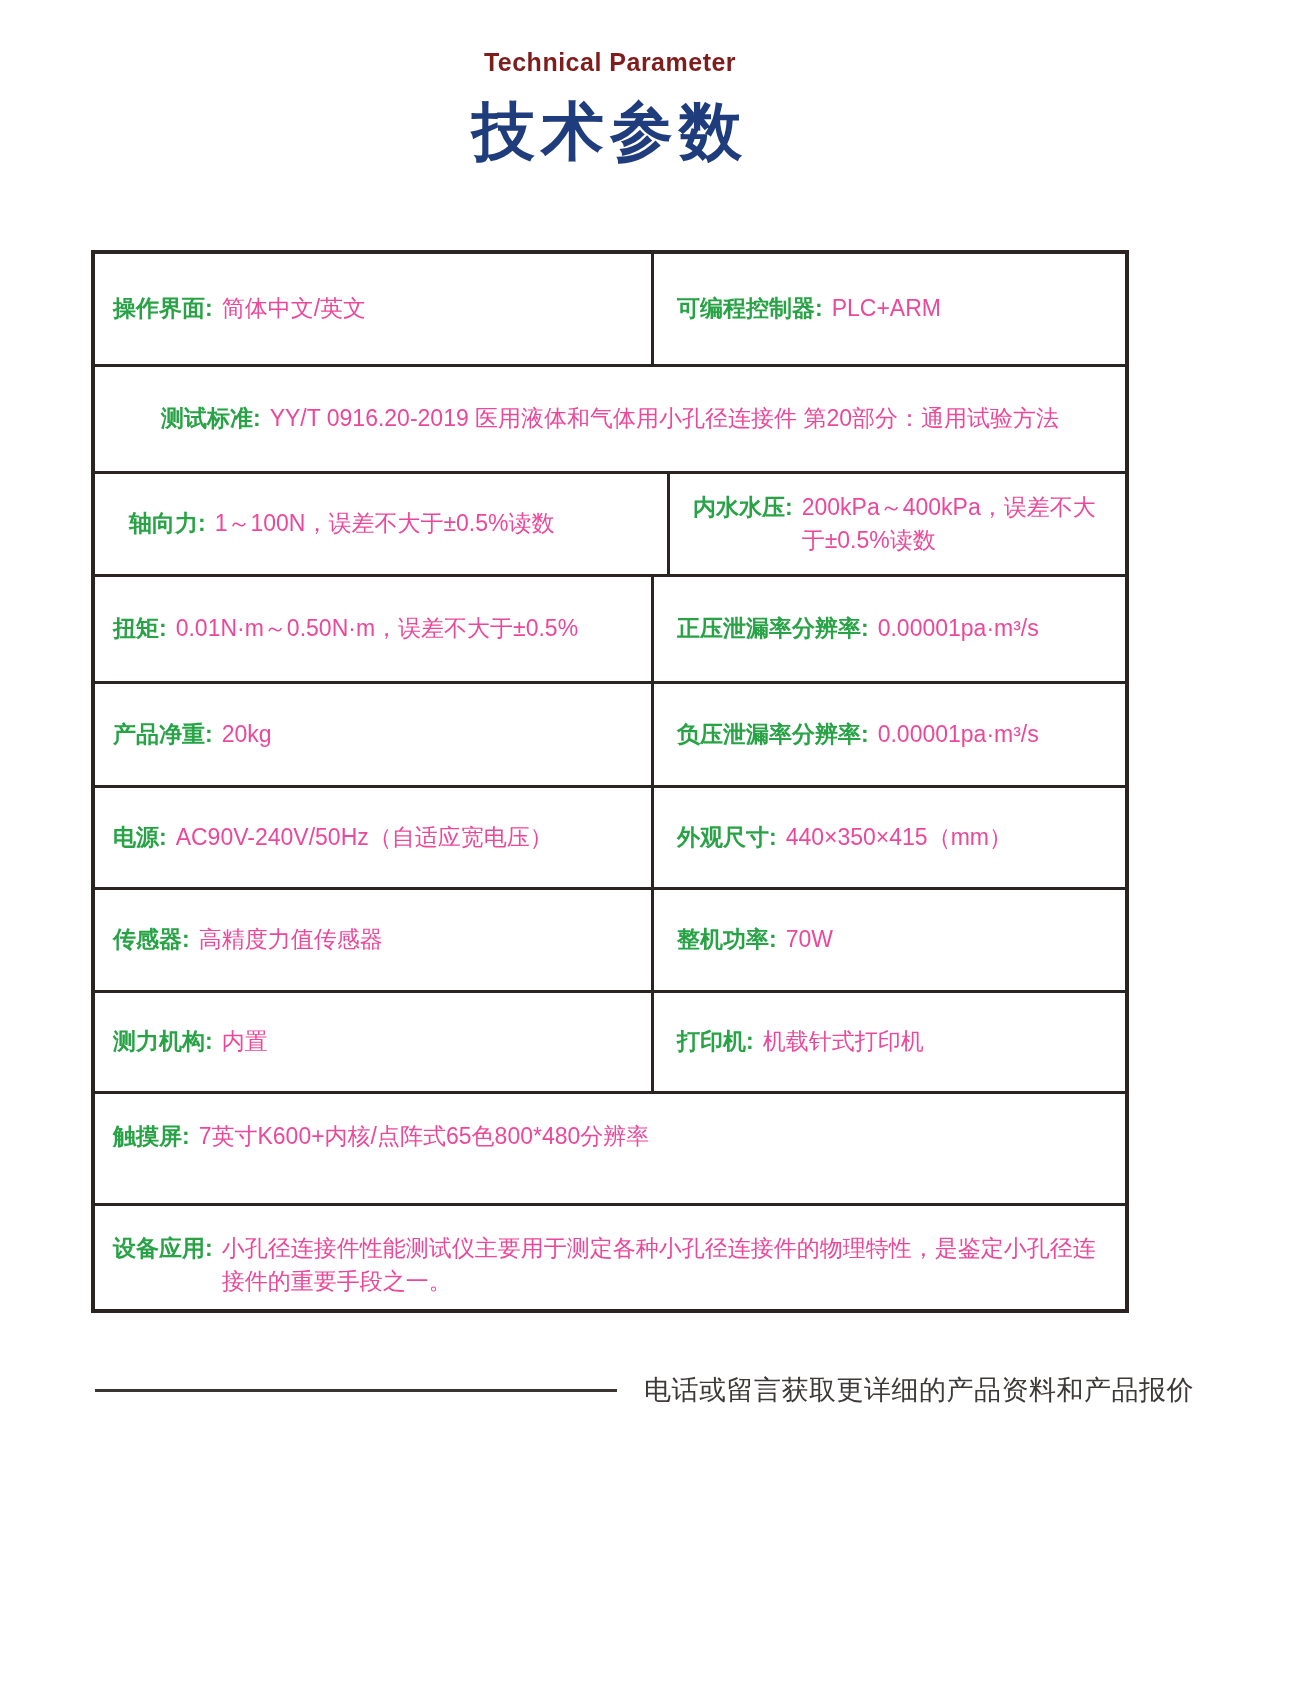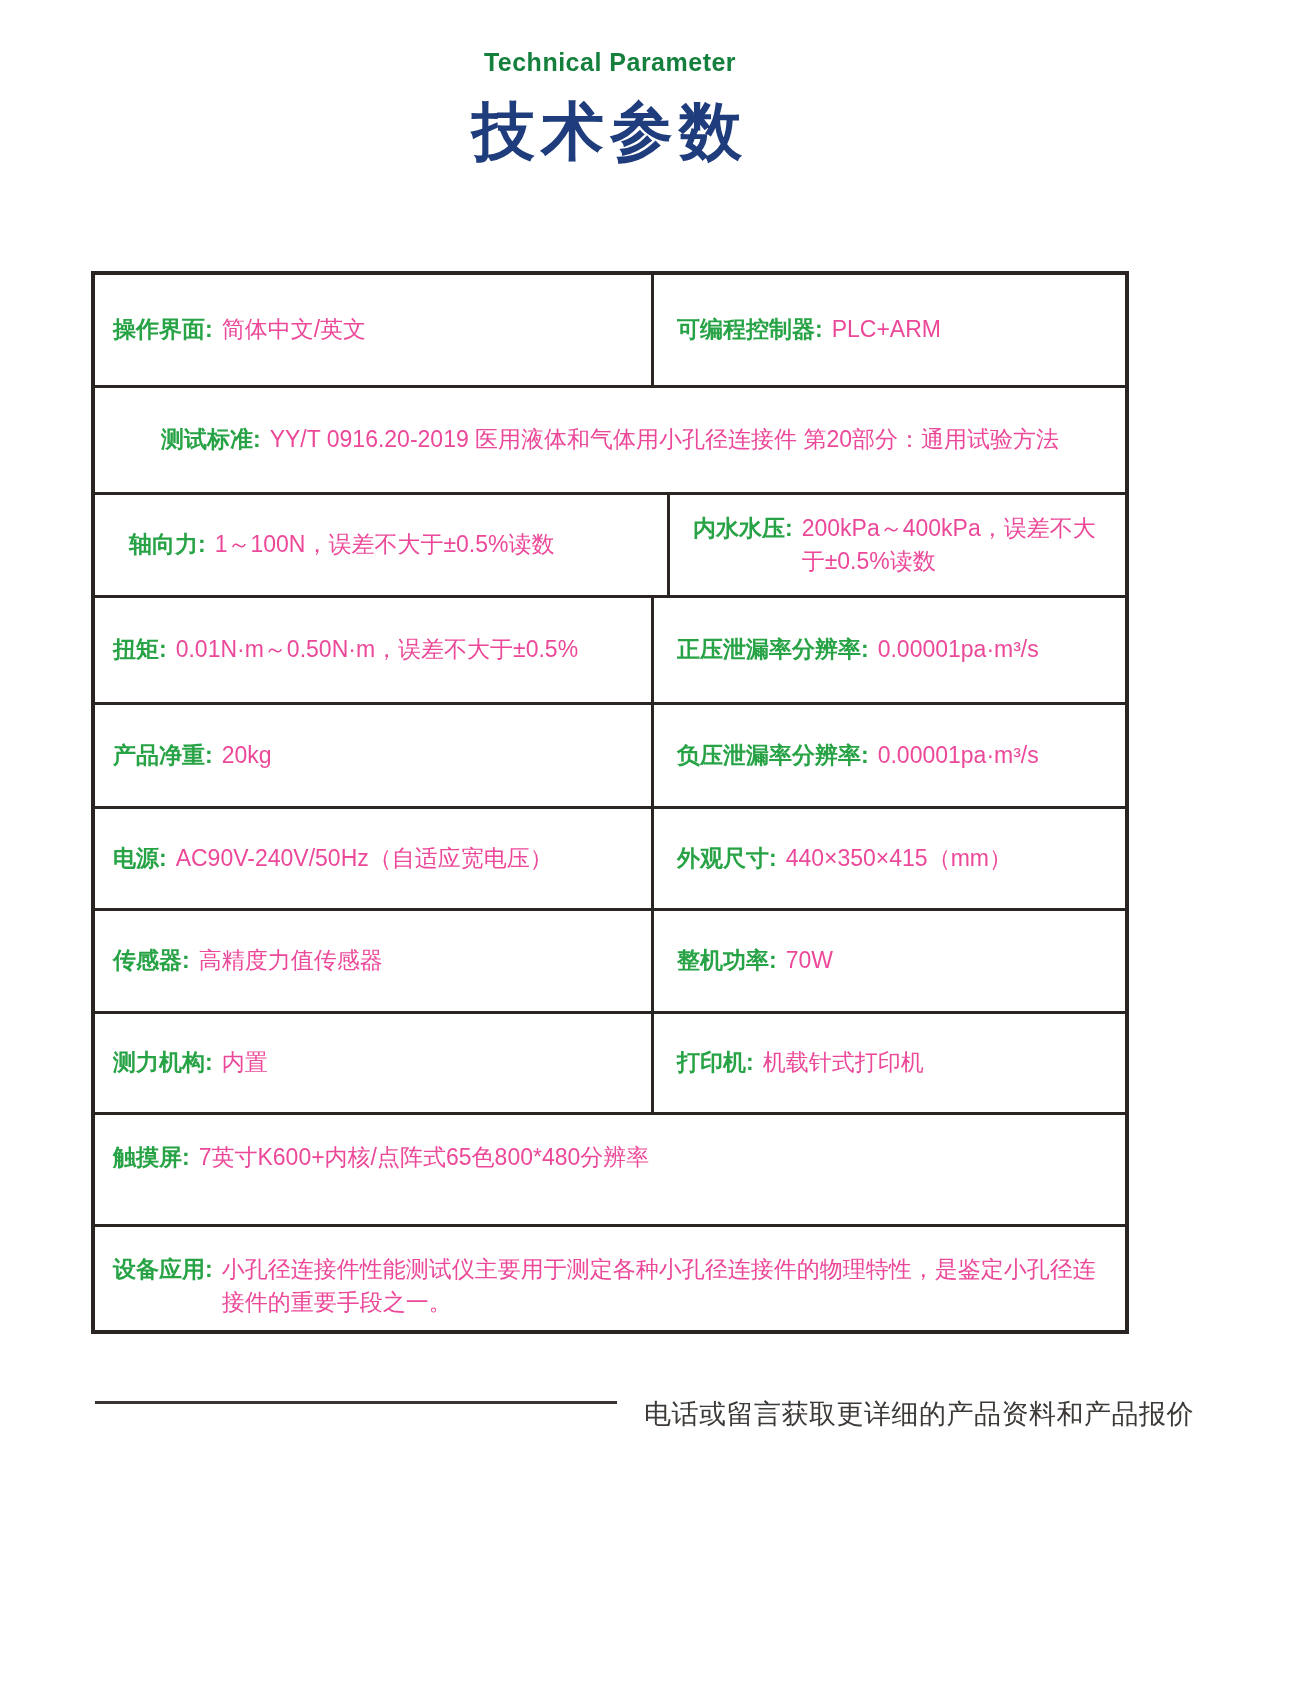--- a/index.html
+++ b/index.html
@@ -5,30 +5,30 @@
   html,body{margin:0;padding:0;background:#ffffff;}
   body{
     width:1300px;height:1681px;position:relative;overflow:hidden;
     font-family:"Liberation Sans","DejaVu Sans",sans-serif;
     -webkit-font-smoothing:antialiased;
   }
 
   
   .header{position:absolute;left:91px;top:48px;width:1038px;text-align:center;}
   .subtitle{
-    color:#15803d;font-size:25px;font-weight:bold;letter-spacing:0.5px;
+    color:#7f1d1d;font-size:25px;font-weight:bold;letter-spacing:0.5px;
   }
   .title{
     color:#1f3c7c;font-size:63px;font-weight:bold;letter-spacing:6px;
     margin-top:12px;
   }
 
   
   .spec-table{
-    position:absolute;left:91px;top:271px;width:1038px;
+    position:absolute;left:91px;top:250px;width:1038px;
     border:4px solid #2a2422;box-sizing:border-box;background:#fff;
   }
   .t-row{display:flex;box-sizing:border-box;}
   .t-row + .t-row{border-top:3px solid #2a2422;}
   .t-cell{
     box-sizing:border-box;display:flex;align-items:center;
     padding:10px 16px 10px 18px;
   }
   .t-cell.left{width:556px;flex:0 0 556px;}
   .t-cell.right{flex:1 1 auto;border-left:3px solid #2a2422;padding-left:23px;}
@@ -51,21 +51,20 @@
   .footer{
     position:absolute;left:95px;top:1372px;width:1045px;
     display:flex;align-items:center;
   }
   .footer-line{
     width:522px;height:3px;background:#3a3432;flex:0 0 522px;margin-right:27px;
   }
   .footer-text{
     color:#3d3937;font-size:27px;font-weight:500;white-space:nowrap;
     letter-spacing:0.5px;
-    margin-top:24px;
   }
 </style>
 </head>
 <body>
 
 <div class="header">
   <div class="subtitle">Technical Parameter</div>
   <div class="title">技术参数</div>
 </div>
 

